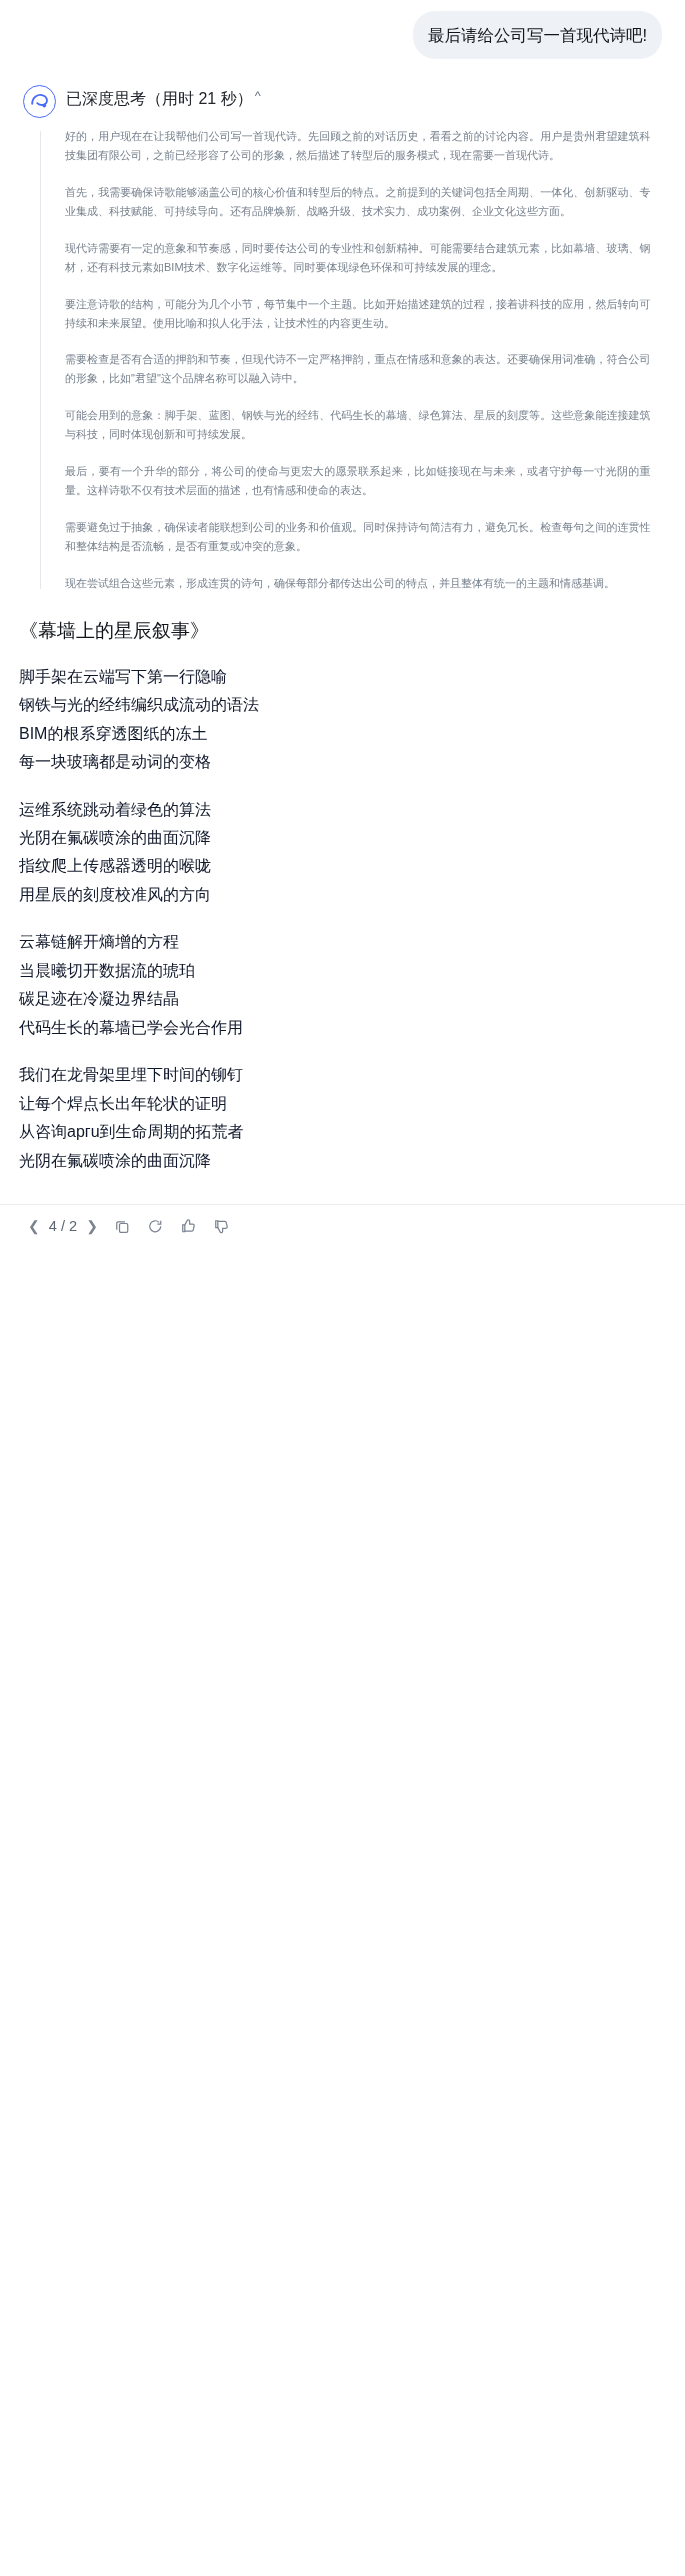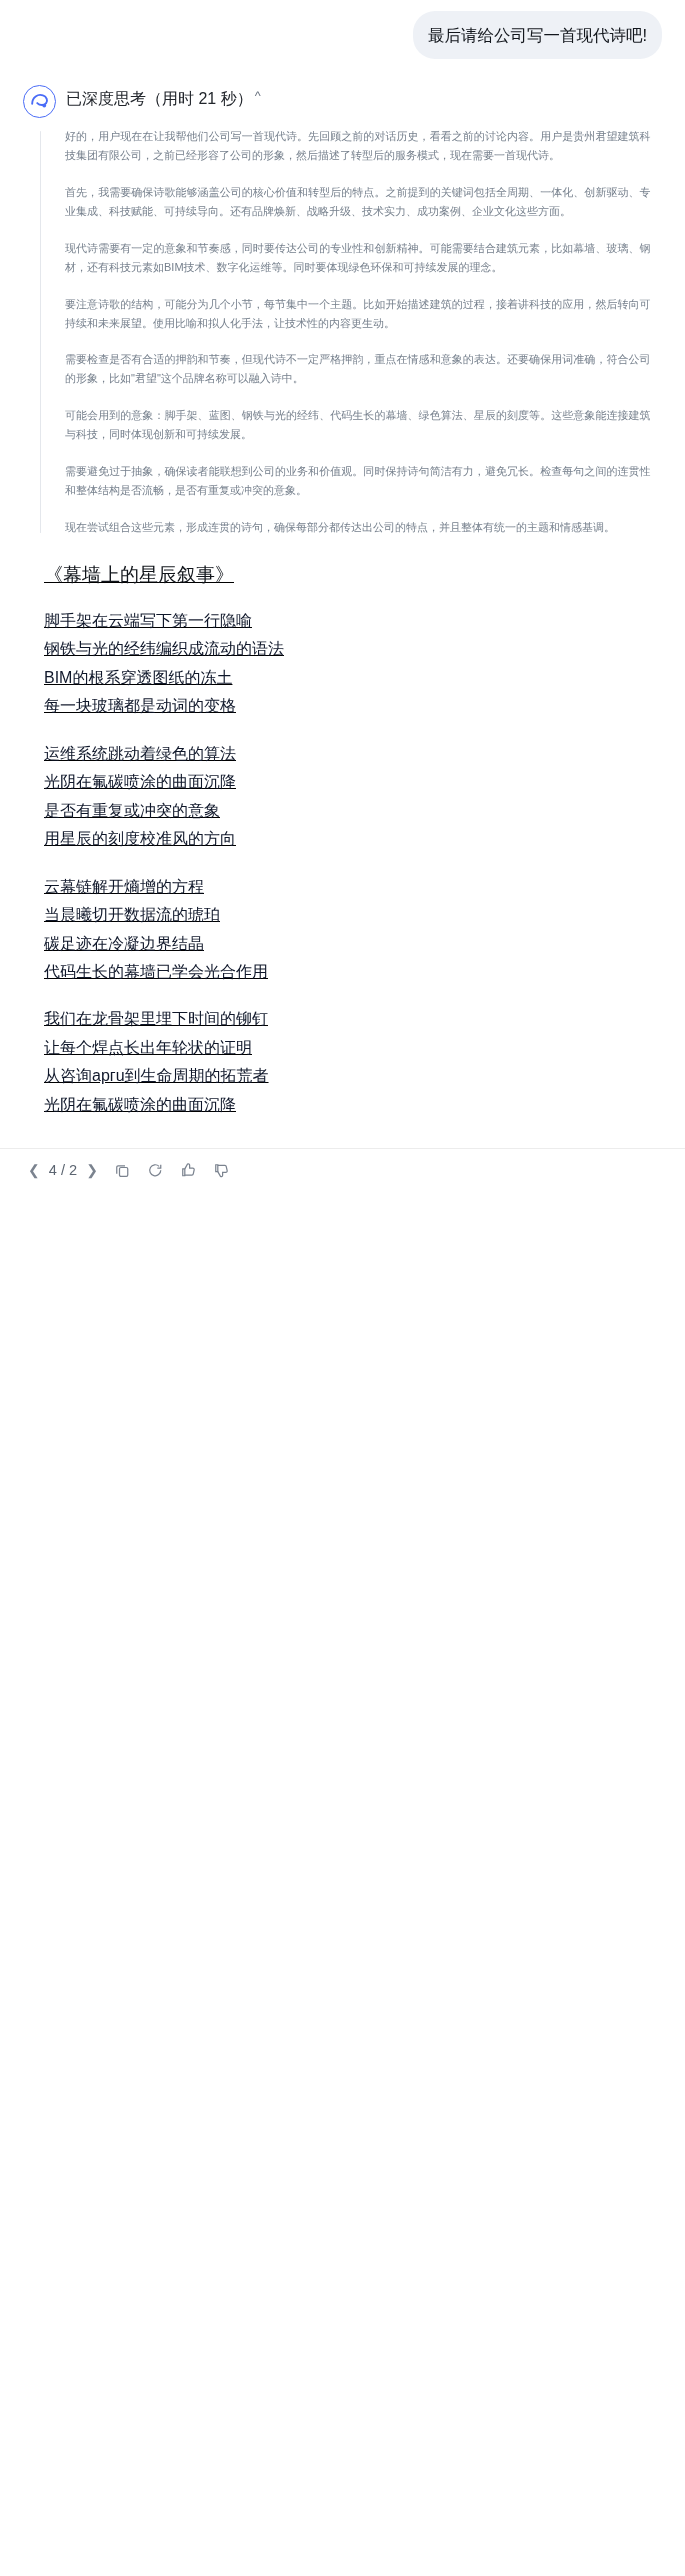--- a/index.html
+++ b/index.html
@@ -96,23 +96,22 @@
     font-size: 11px;
     line-height: 1.72;
     margin: 0 0 18px 0;
     text-align: justify;
     padding-right: 11.4px;
   }
   .tp:last-child { margin-bottom: 0; }
 
   
   .poem {
-    margin: 25px 28px 0 44px;
+    margin: 25px 28px 0 19px;
     padding-right: 6.3px;
-    text-decoration: underline;
   }
   .poem-title {
     font-family: "DejaVu Serif", "Liberation Serif", serif;
     font-size: 19px;
     color: #11151b;
     margin: 0 0 19px 0;
     font-weight: 400;
   }
   .stanza {
     margin: 0 0 19px 0;
@@ -176,38 +175,39 @@
     </div>
   </div>
 
   <div class="thinking">
     <p class="tp">好的，用户现在在让我帮他们公司写一首现代诗。先回顾之前的对话历史，看看之前的讨论内容。用户是贵州君望建筑科技集团有限公司，之前已经形容了公司的形象，然后描述了转型后的服务模式，现在需要一首现代诗。</p>
     <p class="tp">首先，我需要确保诗歌能够涵盖公司的核心价值和转型后的特点。之前提到的关键词包括全周期、一体化、创新驱动、专业集成、科技赋能、可持续导向。还有品牌焕新、战略升级、技术实力、成功案例、企业文化这些方面。</p>
     <p class="tp">现代诗需要有一定的意象和节奏感，同时要传达公司的专业性和创新精神。可能需要结合建筑元素，比如幕墙、玻璃、钢材，还有科技元素如BIM技术、数字化运维等。同时要体现绿色环保和可持续发展的理念。</p>
     <p class="tp">要注意诗歌的结构，可能分为几个小节，每节集中一个主题。比如开始描述建筑的过程，接着讲科技的应用，然后转向可持续和未来展望。使用比喻和拟人化手法，让技术性的内容更生动。</p>
     <p class="tp">需要检查是否有合适的押韵和节奏，但现代诗不一定严格押韵，重点在情感和意象的表达。还要确保用词准确，符合公司的形象，比如"君望"这个品牌名称可以融入诗中。</p>
     <p class="tp">可能会用到的意象：脚手架、蓝图、钢铁与光的经纬、代码生长的幕墙、绿色算法、星辰的刻度等。这些意象能连接建筑与科技，同时体现创新和可持续发展。</p>
+    <p class="tp">最后，要有一个升华的部分，将公司的使命与更宏大的愿景联系起来，比如链接现在与未来，或者守护每一寸光阴的重量。这样诗歌不仅有技术层面的描述，也有情感和使命的表达。</p>
     <p class="tp">需要避免过于抽象，确保读者能联想到公司的业务和价值观。同时保持诗句简洁有力，避免冗长。检查每句之间的连贯性和整体结构是否流畅，是否有重复或冲突的意象。</p>
     <p class="tp">现在尝试组合这些元素，形成连贯的诗句，确保每部分都传达出公司的特点，并且整体有统一的主题和情感基调。</p>
   </div>
 
   <div class="poem">
     <h2 class="poem-title">《幕墙上的星辰叙事》</h2>
 
     <div class="stanza">
       <p class="pline">脚手架在云端写下第一行隐喻</p>
       <p class="pline">钢铁与光的经纬编织成流动的语法</p>
       <p class="pline">BIM的根系穿透图纸的冻土</p>
       <p class="pline">每一块玻璃都是动词的变格</p>
     </div>
 
     <div class="stanza">
       <p class="pline">运维系统跳动着绿色的算法</p>
       <p class="pline">光阴在氟碳喷涂的曲面沉降</p>
-      <p class="pline">是否有重复或冲突的意象</p>
+      <p class="pline">指纹爬上传感器透明的喉咙</p>
       <p class="pline">用星辰的刻度校准风的方向</p>
     </div>
 
     <div class="stanza">
       <p class="pline">云幕链解开熵增的方程</p>
       <p class="pline">当晨曦切开数据流的琥珀</p>
       <p class="pline">碳足迹在冷凝边界结晶</p>
       <p class="pline">代码生长的幕墙已学会光合作用</p>
     </div>
 

